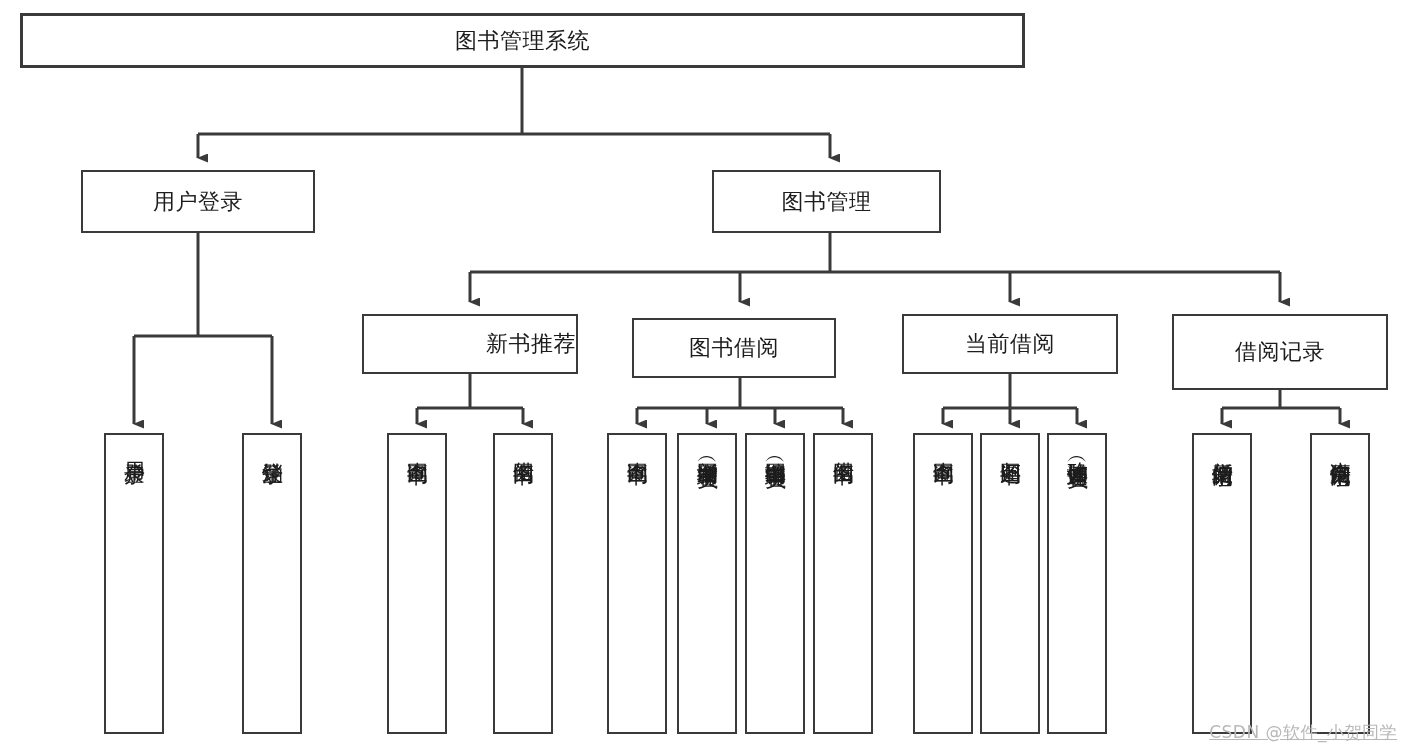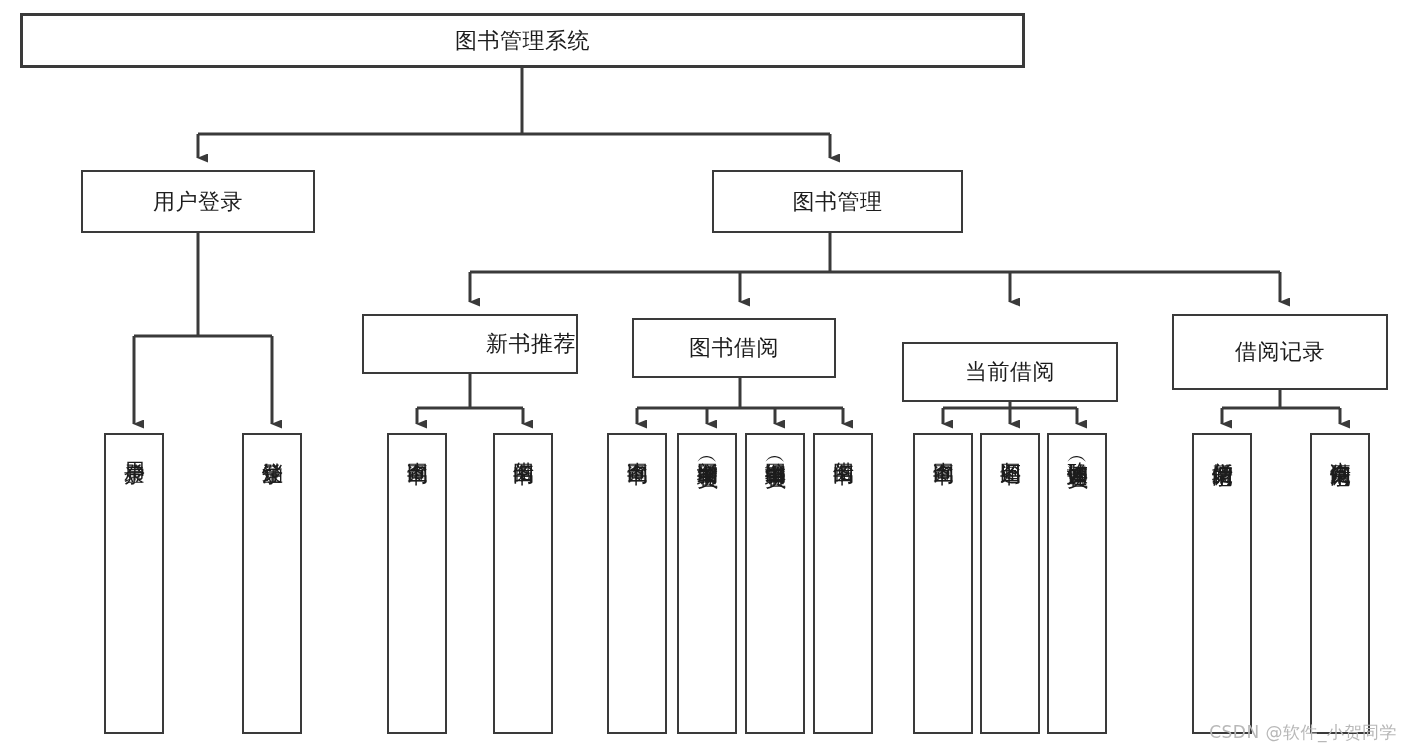--- a/index.html
+++ b/index.html
@@ -60,20 +60,21 @@
   }
   .watermark {
     position: absolute;
     right: 8px;
     bottom: 3px;
     font-size: 17px;
     color: #b8b8b8;
     letter-spacing: 0.5px;
     white-space: nowrap;
     pointer-events: none;
+    text-decoration: underline;
   }
 </style>
 </head>
 <body>
 
 <div id="diagram-root">
 
   <svg id="tree-svg" viewBox="0 0 1405 747" xmlns="http://www.w3.org/2000/svg">
     <defs>
       <marker id="arrowhead" markerWidth="9" markerHeight="11" refX="4.5" refY="10" orient="auto" markerUnits="userSpaceOnUse">
@@ -137,31 +138,31 @@
     </g>
   </svg>
 
   <div class="node-box root" style="left:20px; top:13px; width:1005px; height:55px;">
     <span class="node-label">图书管理系统</span>
   </div>
 
   <div class="node-box" style="left:81px; top:170px; width:234px; height:63px;">
     <span class="node-label">用户登录</span>
   </div>
-  <div class="node-box" style="left:712px; top:170px; width:251px; height:63px;">
+  <div class="node-box" style="left:712px; top:170px; width:229px; height:63px;">
     <span class="node-label">图书管理</span>
   </div>
 
   <div class="node-box" style="left:362px; top:314px; width:216px; height:60px;justify-content:flex-end;">
     <span class="node-label">新书推荐</span>
   </div>
   <div class="node-box" style="left:632px; top:318px; width:204px; height:60px;">
     <span class="node-label">图书借阅</span>
   </div>
-  <div class="node-box" style="left:902px; top:314px; width:216px; height:60px;margin-top:28px;">
+  <div class="node-box" style="left:902px; top:314px; width:216px; height:60px;">
     <span class="node-label">当前借阅</span>
   </div>
   <div class="node-box" style="left:1172px; top:314px; width:216px; height:76px;">
     <span class="node-label">借阅记录</span>
   </div>
 
   <div class="node-box leaf" style="left:104px; top:433px; width:60px; height:301px;">
     <span class="node-label">用户登录</span>
   </div>
   <div class="node-box leaf" style="left:242px; top:433px; width:60px; height:301px;">

